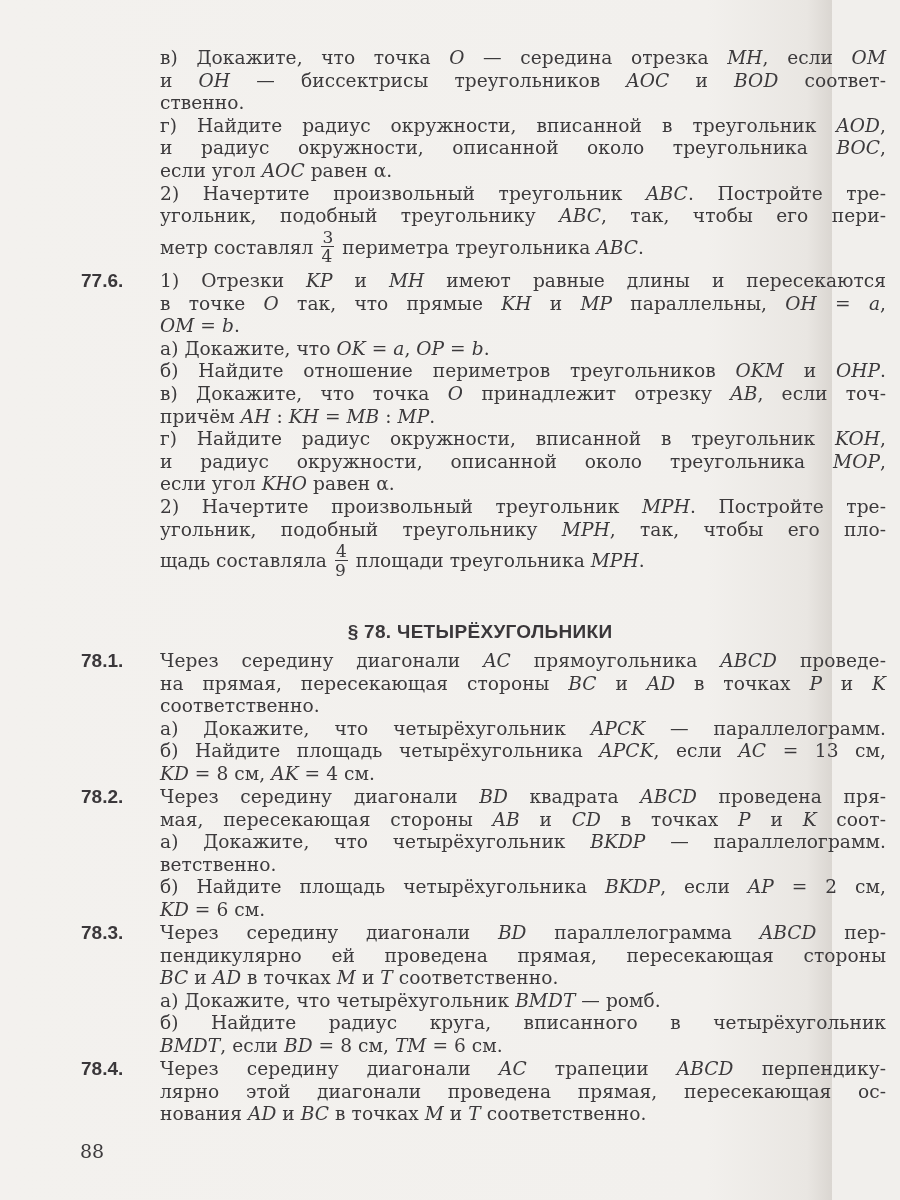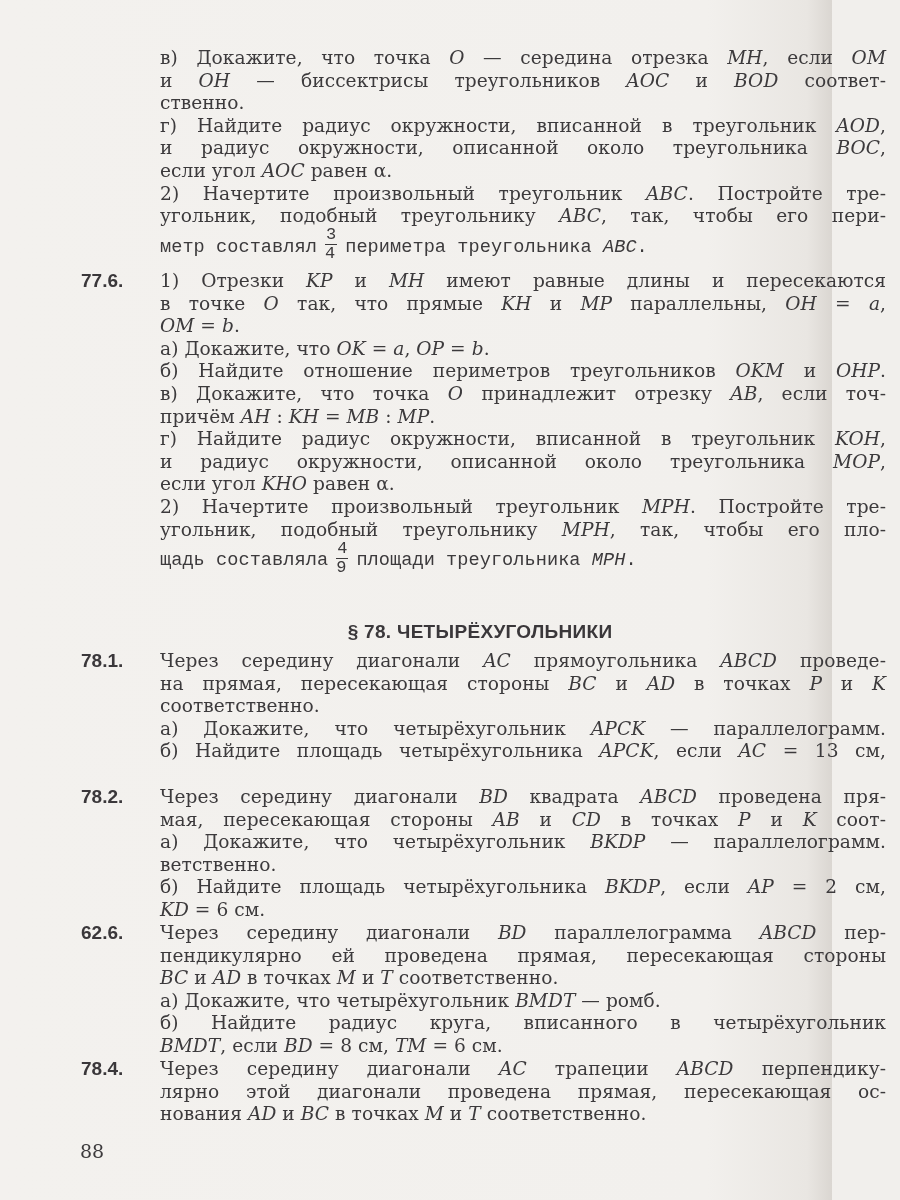--- a/index.html
+++ b/index.html
@@ -36,21 +36,20 @@
       text-align-last: justify;
       height: 22.6px;
     }
     .line.last {
       text-align-last: left;
     }
     .line.tall {
       height: 40px;
       line-height: 40px;
       position: relative;
-      font-family: Liberation Mono, monospace;
     }
     .pnum {
       position: absolute;
       left: 81px;
       font-family: "Liberation Sans", "DejaVu Sans", sans-serif;
       font-weight: bold;
       font-size: 19px;
       line-height: 22.6px;
       color: #3a373a;
     }
@@ -125,33 +124,34 @@
 
   <div class="section-title">§ 78. ЧЕТЫРЁХУГОЛЬНИКИ</div>
 
   <div class="pnum" style="top:650px;">78.1.</div>
   <div class="block" style="top:650px;">
     <span class="line">Через середину диагонали <i>AC</i> прямоугольника <i>ABCD</i> проведе-</span>
     <span class="line">на прямая, пересекающая стороны <i>BC</i> и <i>AD</i> в точках <i>P</i> и <i>K</i></span>
     <span class="line last">соответственно.</span>
     <span class="line">а) Докажите, что четырёхугольник <i>APCK</i> — параллелограмм.</span>
     <span class="line">б) Найдите площадь четырёхугольника <i>APCK</i>, если <i>AC</i> = 13 см,</span>
+    <span class="line last"><i>KD</i> = 8 см, <i>AK</i> = 4 см.</span>
   </div>
 
   <div class="pnum" style="top:786px;">78.2.</div>
   <div class="block" style="top:786px;">
     <span class="line">Через середину диагонали <i>BD</i> квадрата <i>ABCD</i> проведена пря-</span>
     <span class="line">мая, пересекающая стороны <i>AB</i> и <i>CD</i> в точках <i>P</i> и <i>K</i> соот-</span>
     <span class="line">а) Докажите, что четырёхугольник <i>BKDP</i> — параллелограмм.</span>
     <span class="line last">ветственно.</span>
     <span class="line">б) Найдите площадь четырёхугольника <i>BKDP</i>, если <i>AP</i> = 2 см,</span>
     <span class="line last"><i>KD</i> = 6 см.</span>
   </div>
 
-  <div class="pnum" style="top:922px;">62.6.</div>
+  <div class="pnum" style="top:922px;">78.3.</div>
   <div class="block" style="top:922px;">
     <span class="line">Через середину диагонали <i>BD</i> параллелограмма <i>ABCD</i> пер-</span>
     <span class="line">пендикулярно ей проведена прямая, пересекающая стороны</span>
     <span class="line last"><i>BC</i> и <i>AD</i> в точках <i>M</i> и <i>T</i> соответственно.</span>
     <span class="line last">а) Докажите, что четырёхугольник <i>BMDT</i> — ромб.</span>
     <span class="line">б) Найдите радиус круга, вписанного в четырёхугольник</span>
     <span class="line last"><i>BMDT</i>, если <i>BD</i> = 8 см, <i>TM</i> = 6 см.</span>
   </div>
 
   <div class="pnum" style="top:1058px;">78.4.</div>

